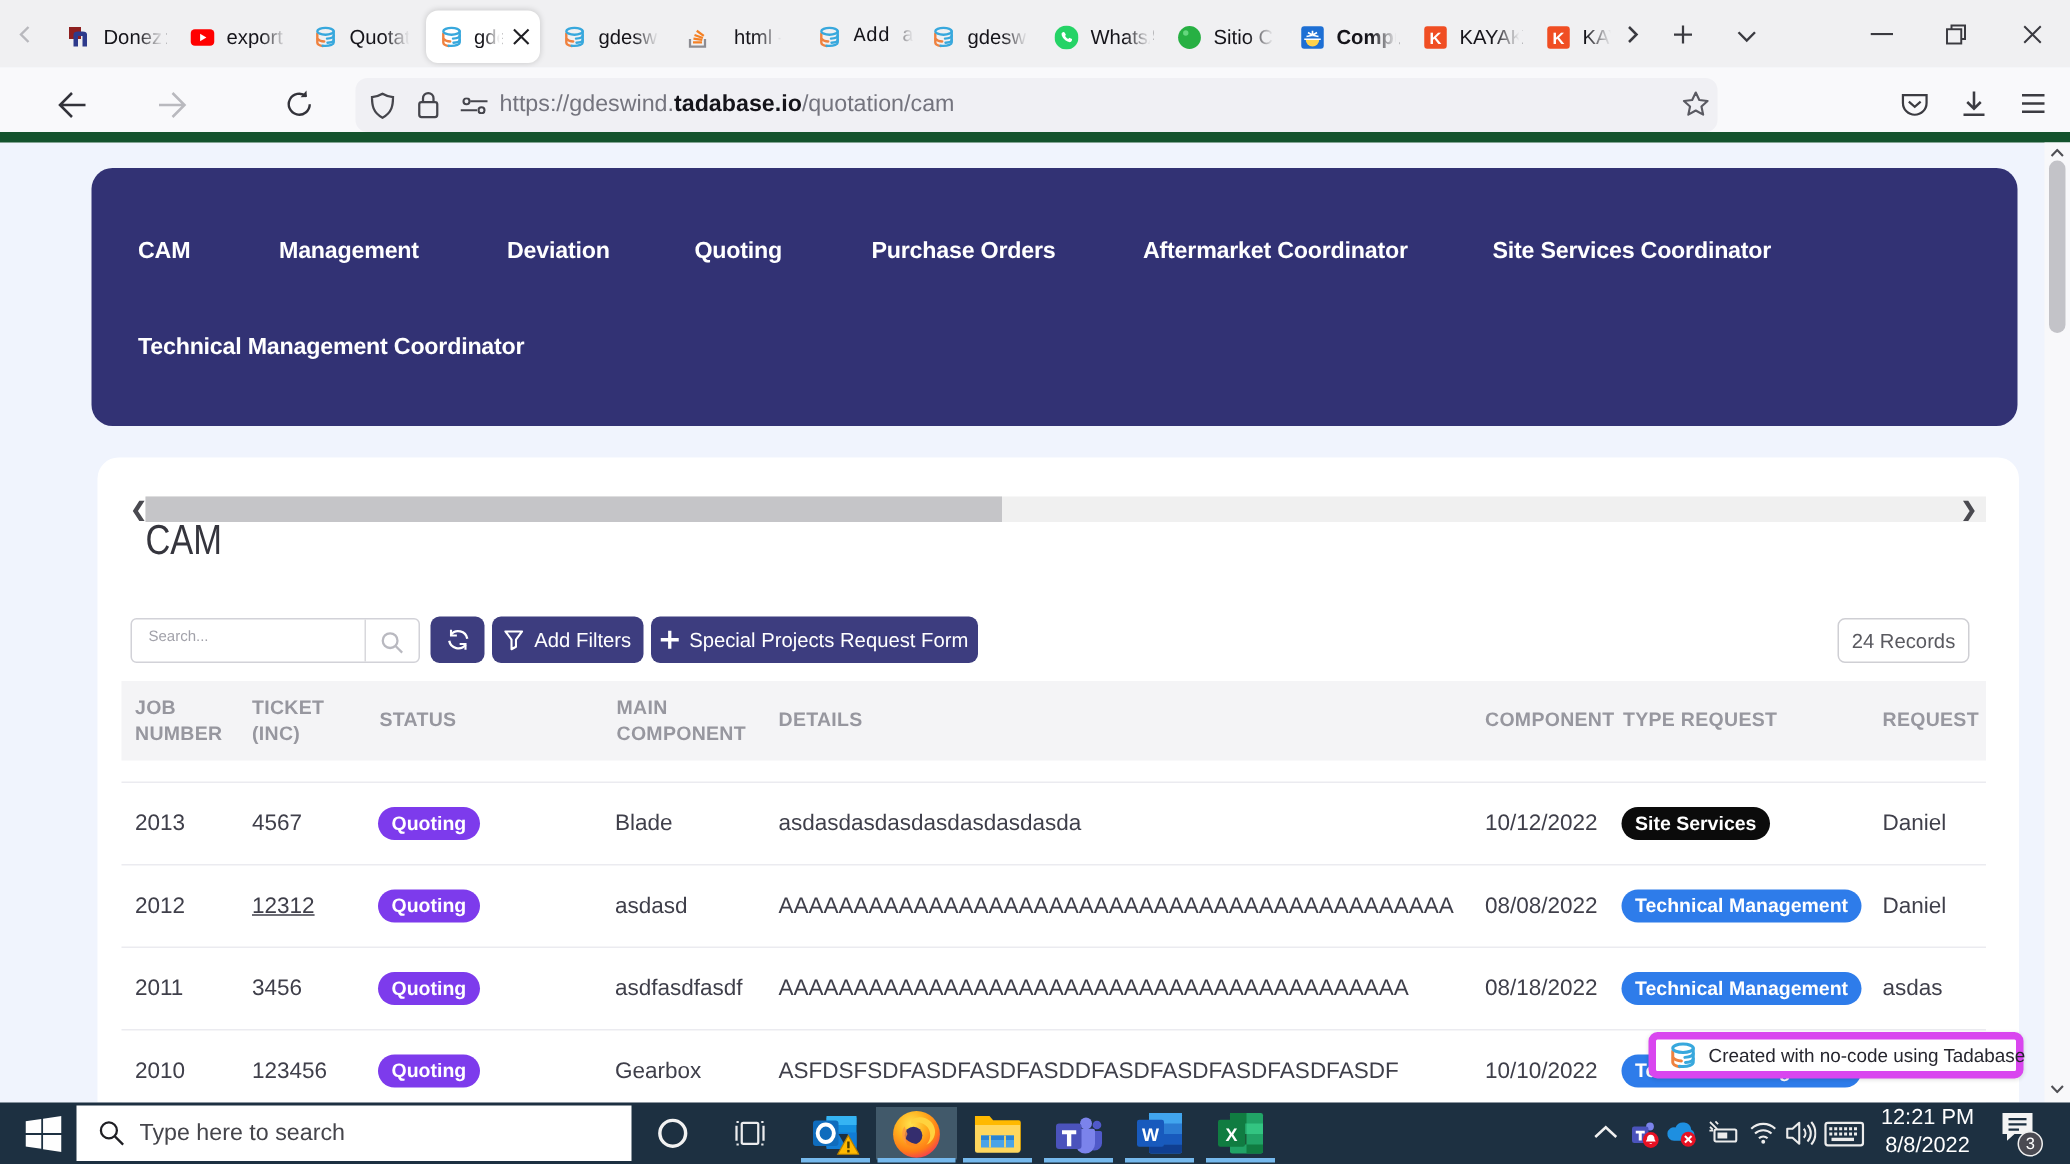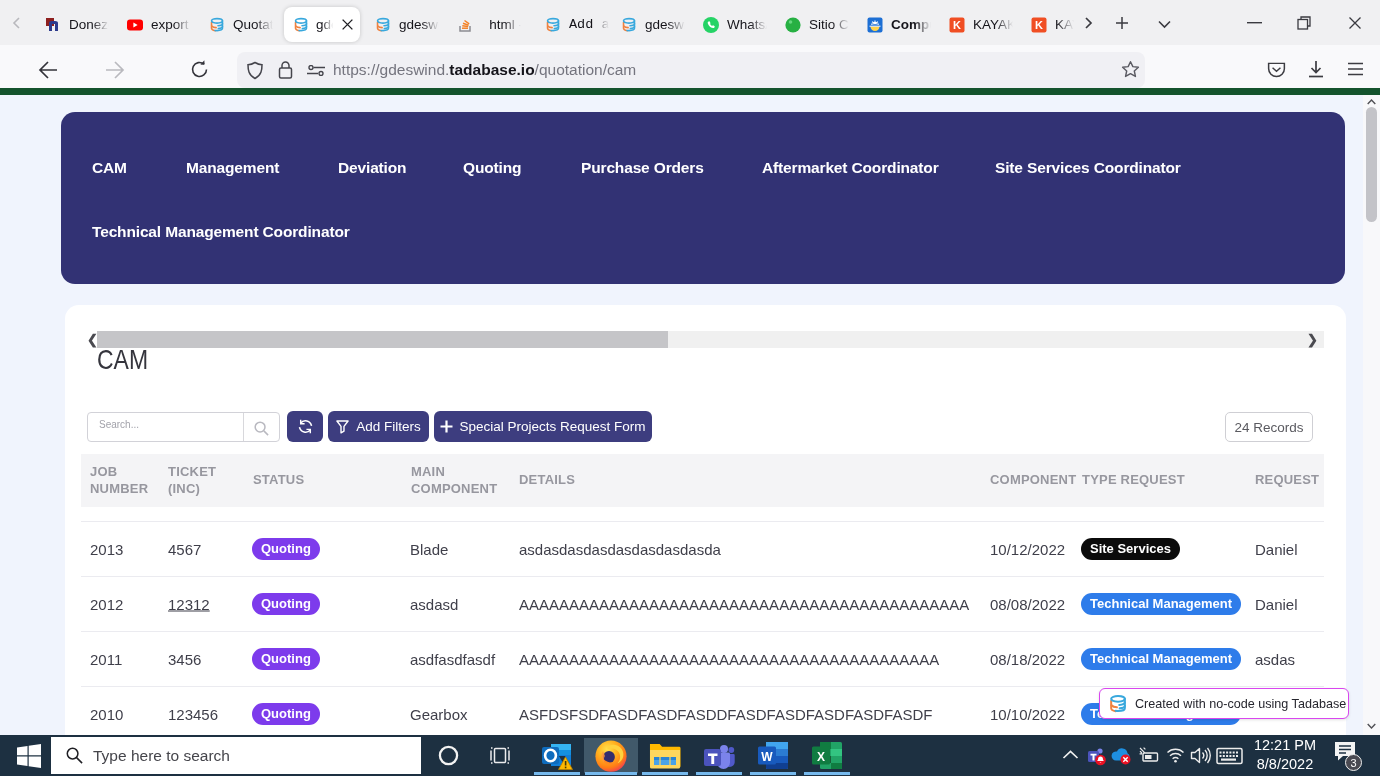--- a/index.html
+++ b/index.html
@@ -48,21 +48,21 @@
 .td { position:absolute; top:50%; transform:translateY(-50%); font-size:15px; color:#3f3f4a; white-space:nowrap; }
 .pill { position:absolute; top:50%; transform:translateY(-50%); color:#fff; font-size:13px; font-weight:700;
   border-radius:12px; padding:3px 9px 4px; white-space:nowrap; }
 .purple { background:#7d3bec; }
 .black { background:#0b0b0b; }
 .blue  { background:#2e7cea; }
 
 
 #vscroll { left:1363px; top:95px; width:17px; height:640px; background:#f8f8fa; }
 #vthumb { left:3px; top:12px; width:11px; height:115px; background:#c3c3c8; border-radius:6px;}
-#badge { left:1099px; top:592px; width:250px; height:31px; background:#fff; border:1px solid #d946ef;
+#badge { left:1099px; top:592px; width:250px; height:31px; background:#fff; border:5px solid #d946ef;
   border-radius:6px; box-shadow:0 1px 3px rgba(0,0,0,0.12); display:flex; align-items:center; }
 #badge svg { flex:0 0 20px; }
 #badge span { font-size:12.6px; color:#26262e; margin-left:7px; white-space:nowrap; }
 
 
 #taskbar { left:0; top:735px; width:1380px; height:41px; background:#1d3041; }
 #tsearch { left:51px; top:2px; width:370px; height:37px; background:#fff; display:flex; align-items:center; }
 #tsearch span { font-size:15.5px; color:#45454b; margin-left:16px; }
 .ticon { top:3px; width:54px; height:35px; display:flex; align-items:center; justify-content:center; }
 .uline { position:absolute; top:34px; height:3px; background:#76b9ed; }

